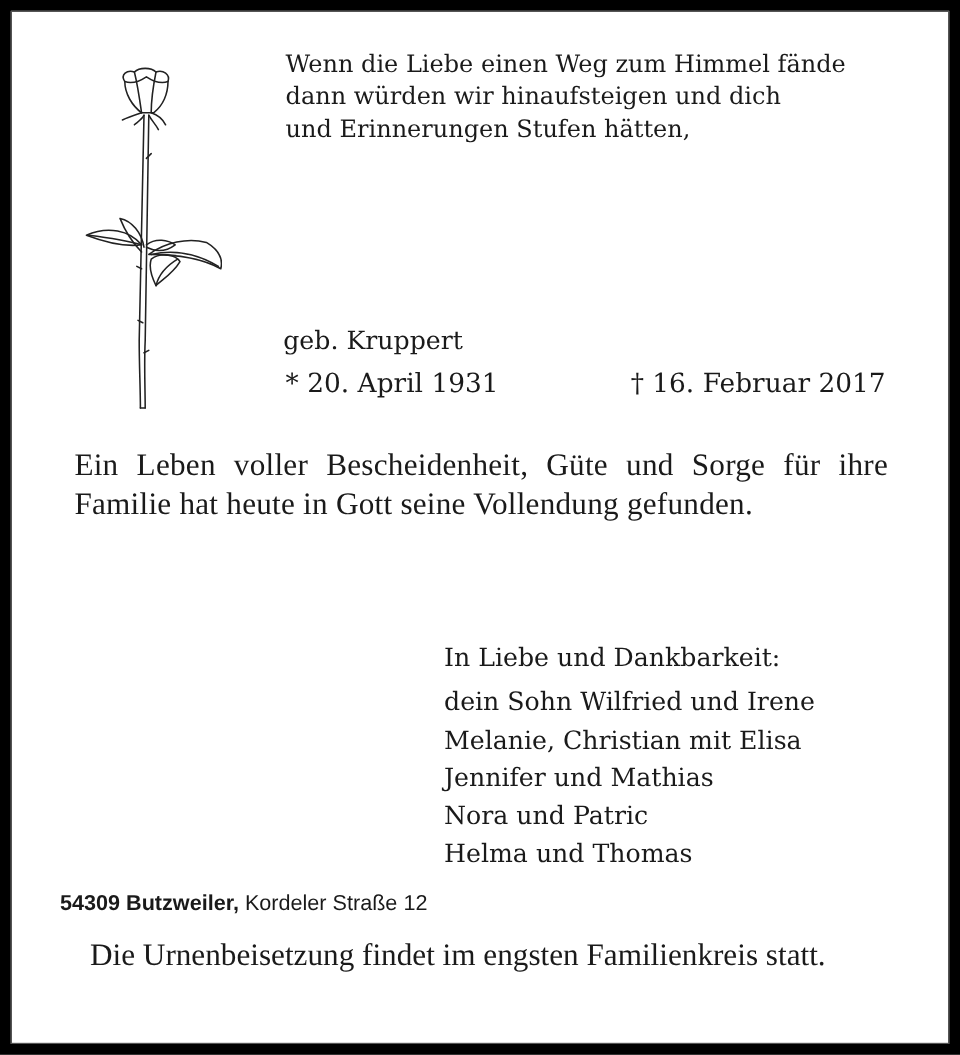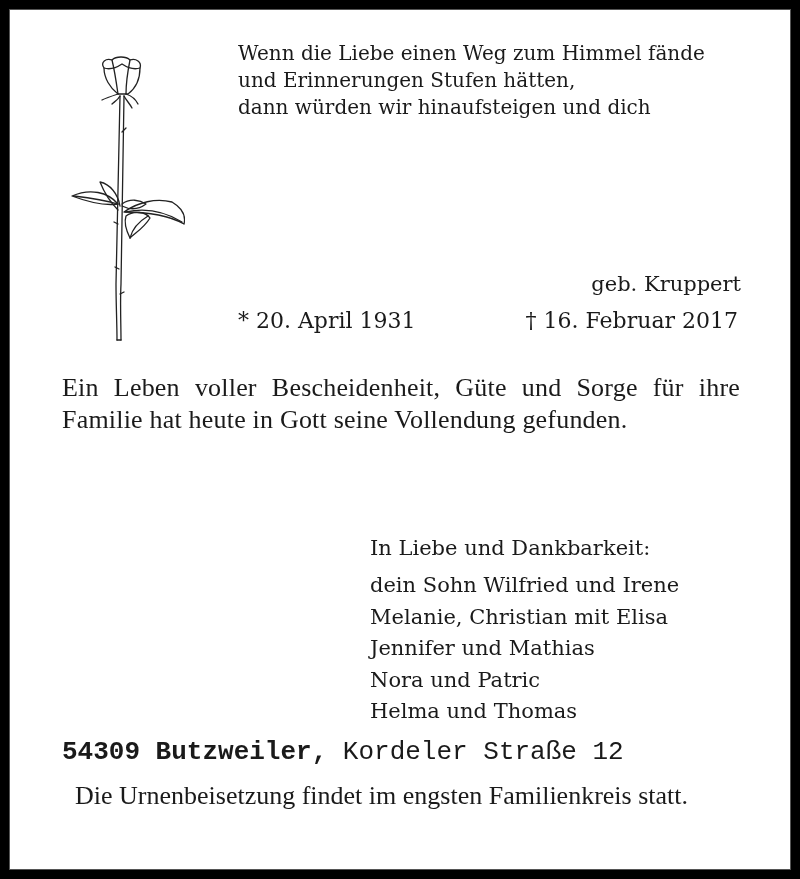--- a/index.html
+++ b/index.html
@@ -12,35 +12,35 @@
     color: #1a1a1a;
   }
   .rose { position: absolute; left: 50px; top: 44px; width: 125px; height: 290px; }
   .poem { position: absolute; left: 228px; top: 30px; font-size: 20px; line-height: 27px; }
   .poem div { white-space: nowrap; }
   .name {
     position: absolute; left: 226px; top: 182px; width: 505px; text-align: center;
     font-family: "DejaVu Serif", serif; font-weight: bold; font-size: 52px; letter-spacing: 0px;
     line-height: 64px; white-space: nowrap; color: #111;
   }
-  .maiden { position: absolute; left: 226px; top: 260px; width: 505px; text-align: right; font-size: 21px; line-height: 28px; }
+  .maiden { position: absolute; left: 226px; top: 260px; width: 505px; text-align: left; font-size: 21px; line-height: 28px; }
   .dates { position: absolute; left: 228px; top: 296px; width: 500px; font-size: 22px; line-height: 30px; }
   .dates .birth { position: absolute; left: 0; white-space: nowrap; }
   .dates .death { position: absolute; right: 0; white-space: nowrap; }
   .tribute {
     position: absolute; left: 52px; top: 362px; width: 678px;
     font-family: "Liberation Serif", serif; font-size: 26px; line-height: 32px;
     text-align: justify; text-align-last: left; letter-spacing: 0.2px;
   }
   .family { position: absolute; left: 360px; top: 500px; font-size: 21px; }
   .family .intro { line-height: 32px; margin-bottom: 6px; white-space: nowrap; margin-top: 22px; }
   .family .member { line-height: 31.5px; white-space: nowrap; }
   .address {
-    position: absolute; left: 52px; top: 726px; font-family: Liberation Mono, monospace;
-    font-size: 26px; line-height: 32px; white-space: nowrap;
+    position: absolute; left: 40px; top: 726px; font-family: Liberation Sans, sans-serif;
+    font-size: 18px; line-height: 32px; white-space: nowrap;
   }
   .address .bold { font-weight: bold; }
   .burial {
     position: absolute; left: 65px; top: 770px; width: 678px;
     font-family: "Liberation Serif", serif; font-size: 26px; line-height: 32px;
     text-align: justify; text-align-last: left;
   }
 </style>
 </head>
 <body>
@@ -76,22 +76,22 @@
     <path d="M62 150 C70 144 80 146 86 150 C78 156 70 156 62 152"></path>
     <path d="M66 162 C74 156 86 158 90 164 C84 174 74 180 70 184 C66 176 64 168 66 162 Z"></path>
     <path d="M70 184 C72 176 78 168 88 162"></path>
 
     <path d="M64 158 C78 148 96 144 112 148 C122 154 126 162 124 170 C110 162 90 158 64 158 Z"></path>
     <path d="M66 158 C84 154 102 156 122 168"></path>
   </svg>
 
   <div class="poem">
     <div>Wenn die Liebe einen Weg zum Himmel fände</div>
+    <div>dann würden wir hinaufsteigen und dich</div>
     <div>und Erinnerungen Stufen hätten,</div>
-    <div>dann würden wir hinaufsteigen und dich</div>
   </div>
 
   <div class="maiden">geb. Kruppert</div>
 
   <div class="dates">
     <span class="birth">* 20. April 1931</span>
     <span class="death">† 16. Februar 2017</span>
   </div>
 
   <div class="tribute">Ein Leben voller Bescheidenheit, Güte und Sorge für ihre Familie hat heute in Gott seine Vollendung gefunden.</div>

